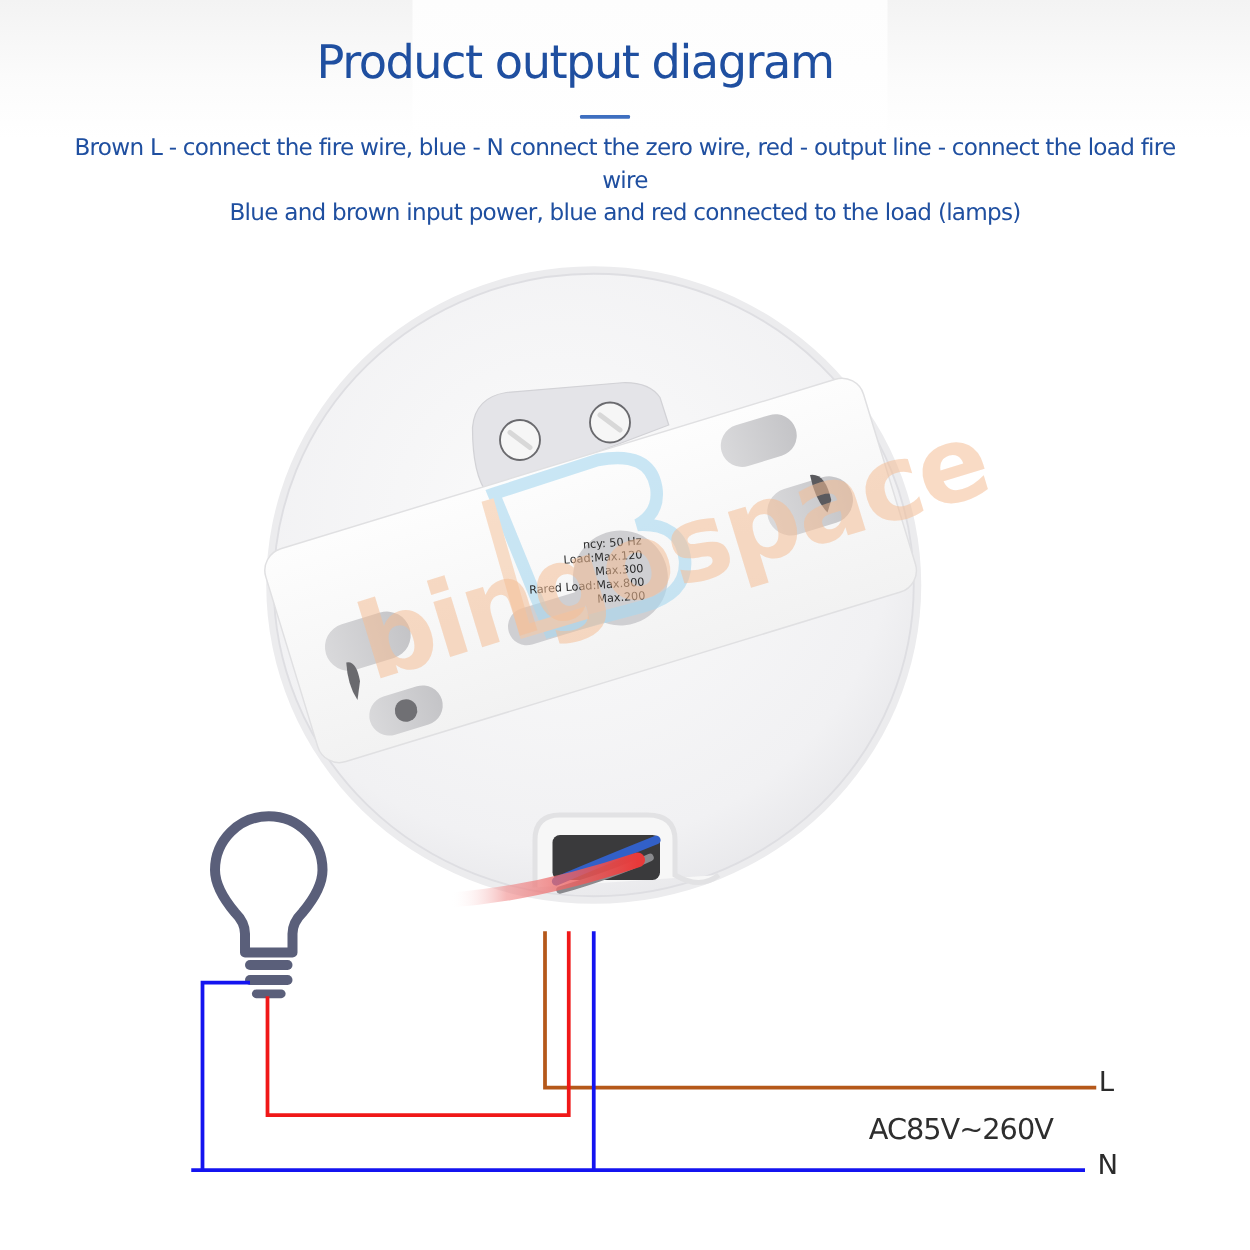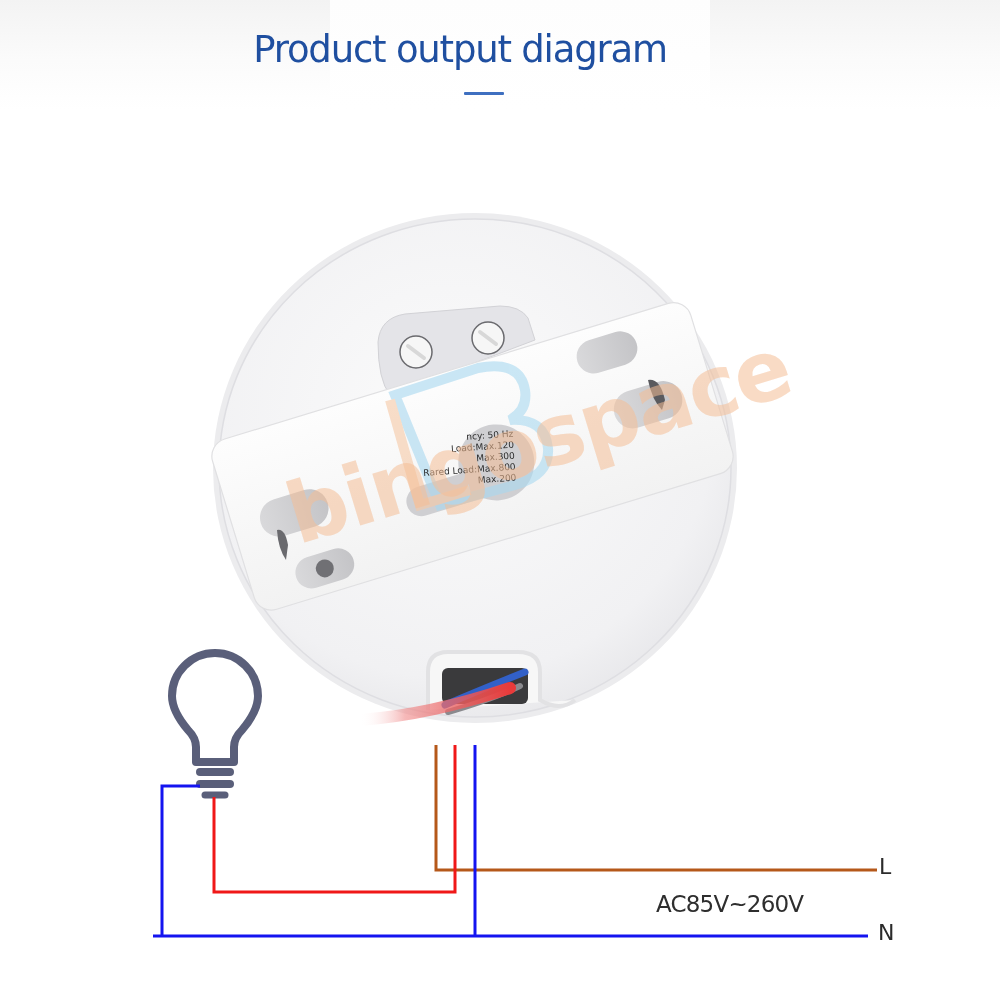--- a/index.html
+++ b/index.html
@@ -34,21 +34,21 @@
     }
     .desc p { margin: 0; }
     svg.scene { position: absolute; left: 0; top: 0; }
     .label-L, .label-N {
       position: absolute; font-family: "DejaVu Sans", sans-serif;
       font-size: 22px; color: #2b2b2b;
     }
     .label-L { left: 879px; top: 854px; }
     .label-N { left: 878px; top: 920px; }
     .voltage {
-      position: absolute; left: 656px; top: 891px;
+      position: absolute; left: 695px; top: 891px;
       font-family: "DejaVu Sans", sans-serif;
       font-size: 23px; letter-spacing: -0.8px; color: #2e2e2e;
     }
     .watermark {
       position: absolute; left: 275px; top: 470px;
       font-family: "DejaVu Sans", sans-serif; font-weight: bold;
       font-size: 84px; letter-spacing: -2px;
       color: rgba(244, 190, 150, 0.55);
       transform: rotate(-17deg); transform-origin: left top;
       white-space: nowrap; pointer-events: none;
@@ -64,20 +64,22 @@
 <body>
 
 <div class="top-shade">
   <div class="center-white"></div>
 </div>
 
 <div class="title">Product output diagram</div>
 <div class="title-underline"></div>
 
 <div class="desc">
+  <p>Brown L - connect the fire wire, blue - N connect the zero wire, red - output line - connect the load fire wire</p>
+  <p>Blue and brown input power, blue and red connected to the load (lamps)</p>
 </div>
 
 <svg class="scene" width="1000" height="1000" viewBox="0 0 1000 1000">
   <defs>
     <radialGradient id="discGrad" cx="45%" cy="40%" r="65%">
       <stop offset="0%" stop-color="#fbfbfb"></stop>
       <stop offset="80%" stop-color="#f1f1f3"></stop>
       <stop offset="100%" stop-color="#e6e6e9"></stop>
     </radialGradient>
     <linearGradient id="plateGrad" x1="0" y1="0" x2="0" y2="1">

